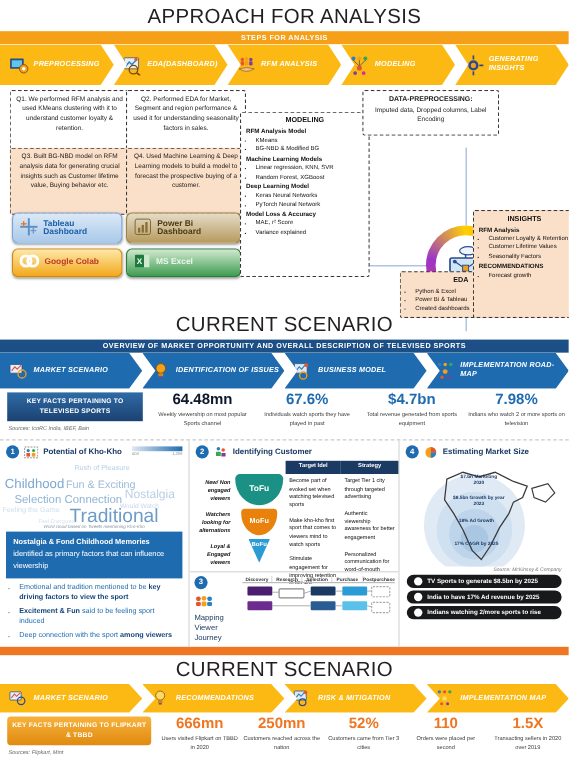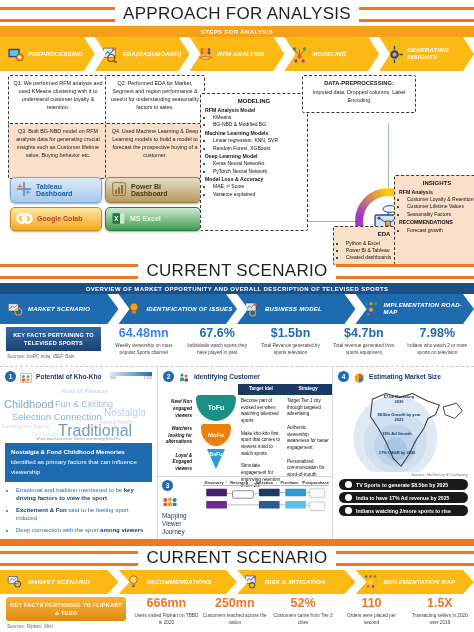--- a/index.html
+++ b/index.html
@@ -4,21 +4,21 @@
 <style>
   html,body{margin:0;padding:0;}
   body{
     width:474px;height:632px;background:#ffffff;
     font-family:"Liberation Sans", sans-serif;
     overflow:hidden;position:relative;
   }
   .page{width:474px;height:632px;position:relative;}
 
   
-  .sec-title{position:relative;display:flex;align-items:center;justify-content:center;height:24px;}
+  .sec-title{position:relative;display:flex;align-items:center;justify-content:center;height:24px;flex-direction:column;}
   .sec-title .rule{flex:1 1 auto;height:9px;border-top:3px solid #ef7622;border-bottom:3px solid #ef7622;background:#fff;}
   .sec-title .txt{font-size:17px;letter-spacing:.3px;color:#231f20;padding:0 8px;white-space:nowrap;}
 
   
   .steps-head{color:#fff;font-size:6px;font-weight:bold;letter-spacing:.4px;text-align:center;padding:3px 0 2px;}
   .chevrow{display:flex;height:34px;}
   .chev{flex:1 1 0;position:relative;display:flex;align-items:center;gap:4px;padding-left:7px;
         clip-path:polygon(0 0, calc(100% - 11px) 0, 100% 50%, calc(100% - 11px) 100%, 0 100%, 11px 50%);}
   .chev:first-child{clip-path:polygon(0 0, calc(100% - 11px) 0, 100% 50%, calc(100% - 11px) 100%, 0 100%);}
   .chev .lab{font-size:6px;font-style:italic;font-weight:bold;color:#fff;letter-spacing:.2px;line-height:1.1;}
@@ -390,30 +390,26 @@
     </div>
   </div>
 
   <div class="kpi-row">
     <div class="kpi-left">
       <div class="kpi-badge" style="background:linear-gradient(#2f6ba6,#1b4272);">KEY FACTS PERTAINING TO TELEVISED SPORTS</div>
       <div class="kpi-src">Sources: IcoRC India, IBEF, Bain</div>
     </div>
     <div class="kpis">
       <div class="kpi">
-        <div class="v" style="color:#3b82f6;">64.48mn</div>
+        <div class="v" style="color:#0f172a;">64.48mn</div>
         <div class="d">Weekly viewership on most popular Sports channel</div>
       </div>
       <div class="kpi">
         <div class="v" style="color:#1f6bb0;">67.6%</div>
         <div class="d">Individuals watch sports they have played in past</div>
-      </div>
-      <div class="kpi">
-        <div class="v" style="color:#1f6bb0;">$1.5bn</div>
-        <div class="d">Total Revenue generated by sports television</div>
       </div>
       <div class="kpi">
         <div class="v" style="color:#1f6bb0;text-align:center;">$4.7bn</div>
         <div class="d">Total revenue generated from sports equipment</div>
       </div>
       <div class="kpi">
         <div class="v" style="color:#1f6bb0;">7.98%</div>
         <div class="d">Indians who watch 2 or more sports on television</div>
       </div>
     </div>

